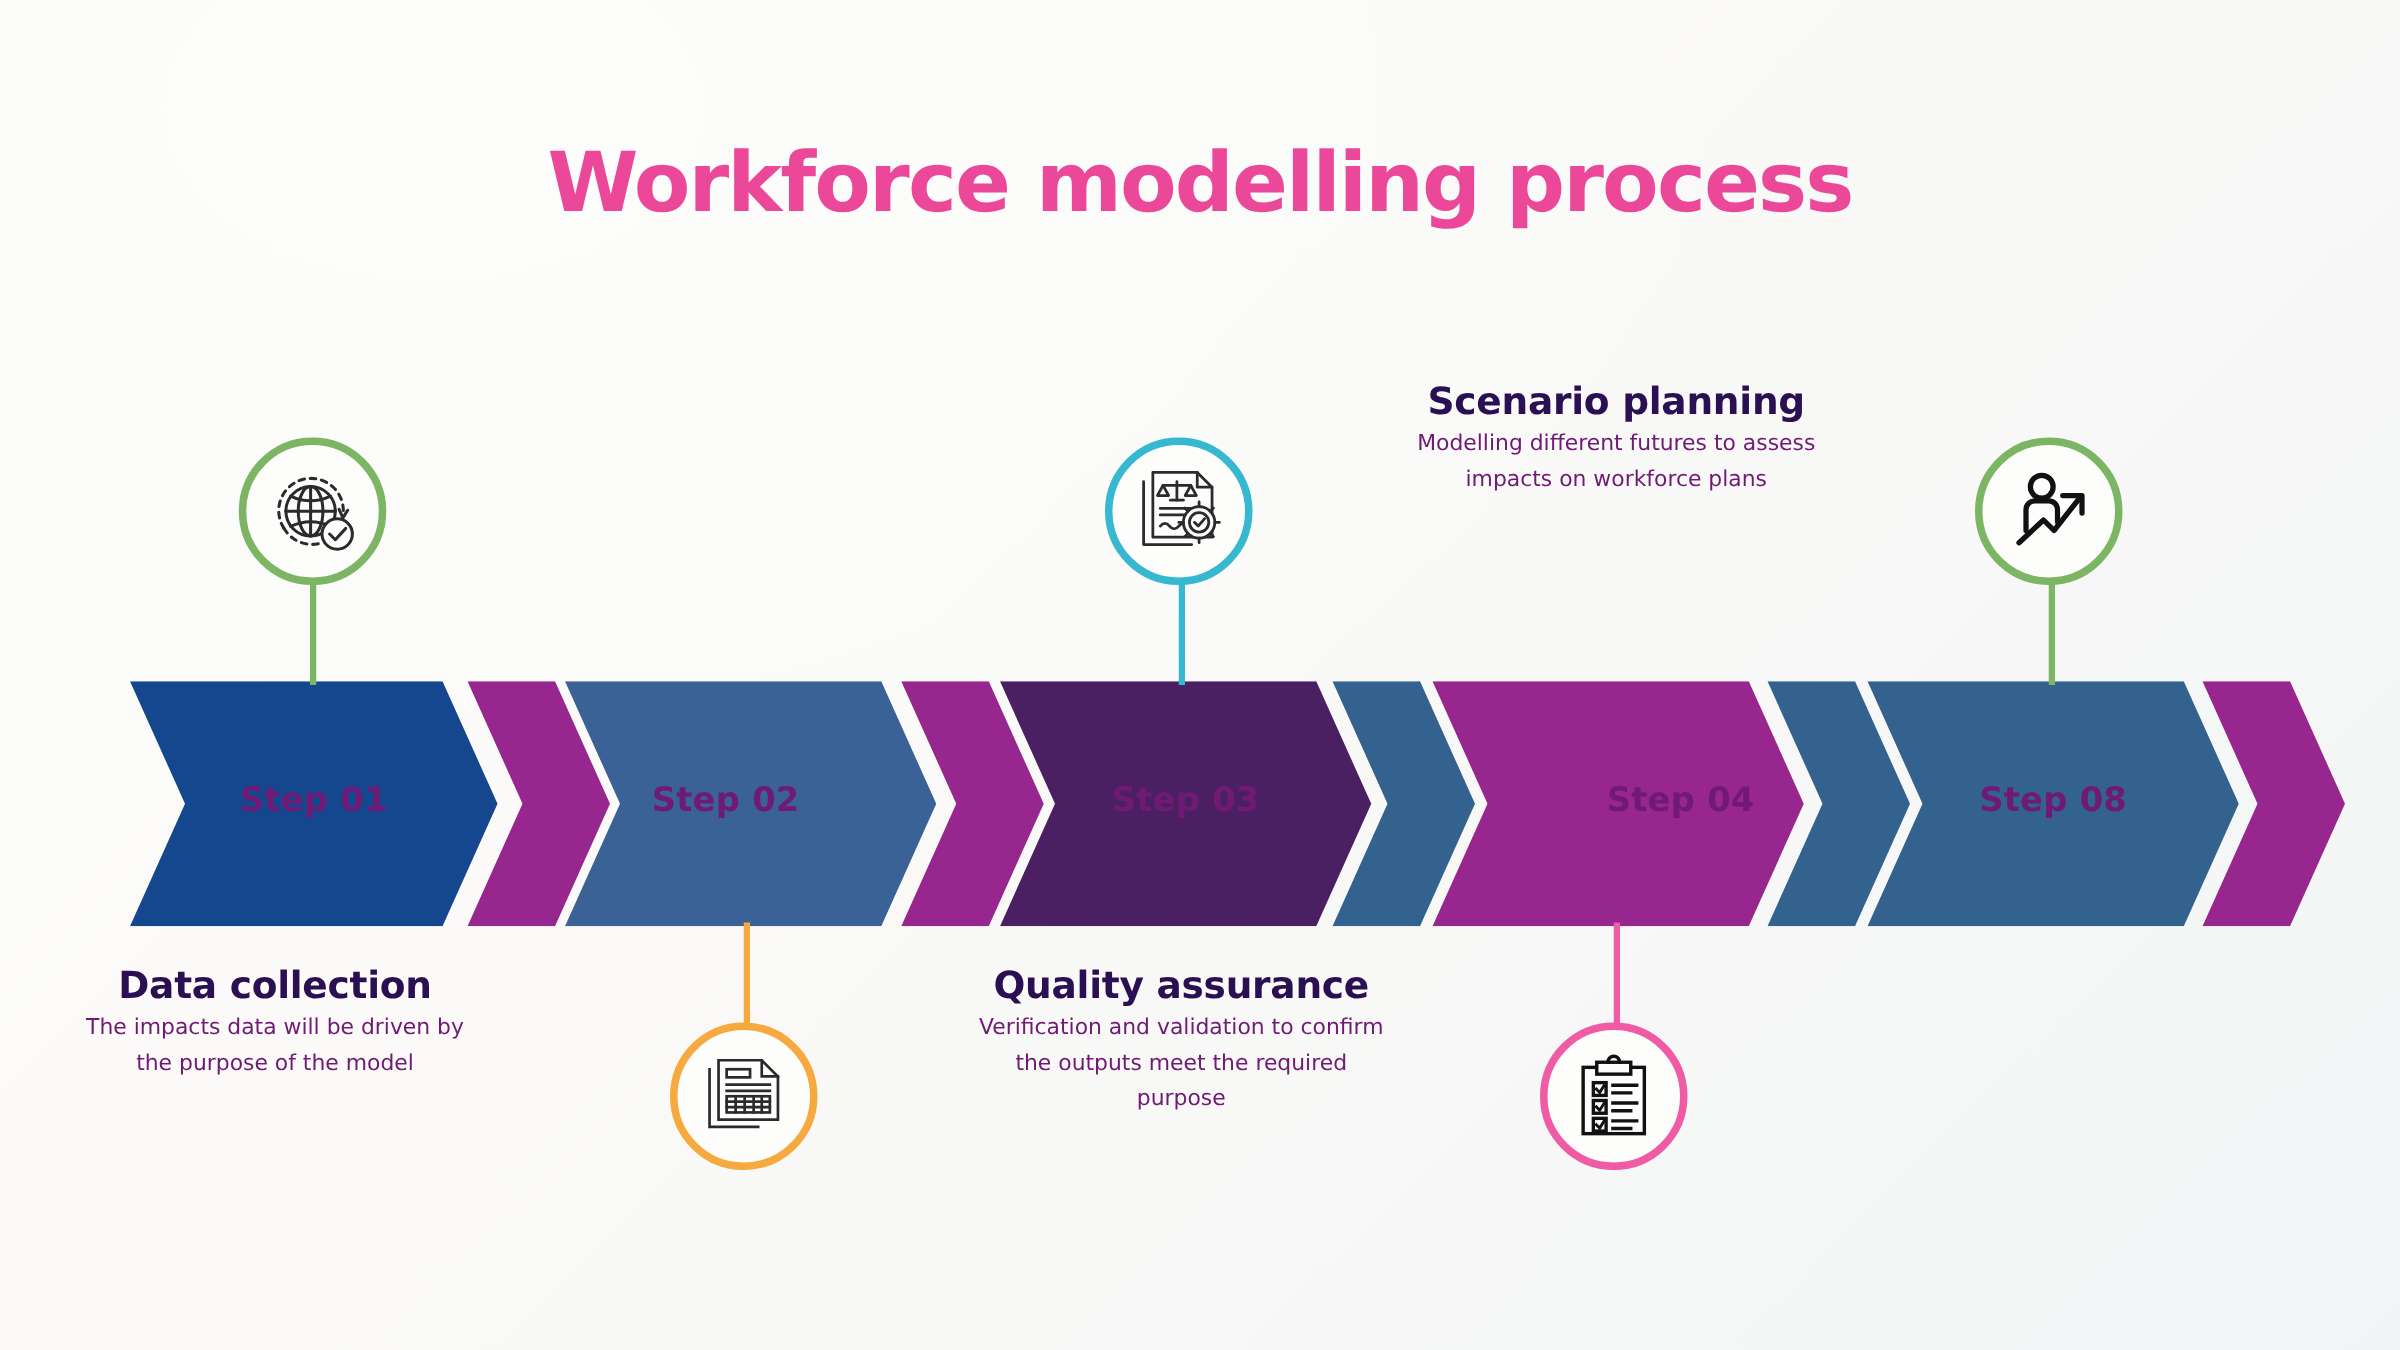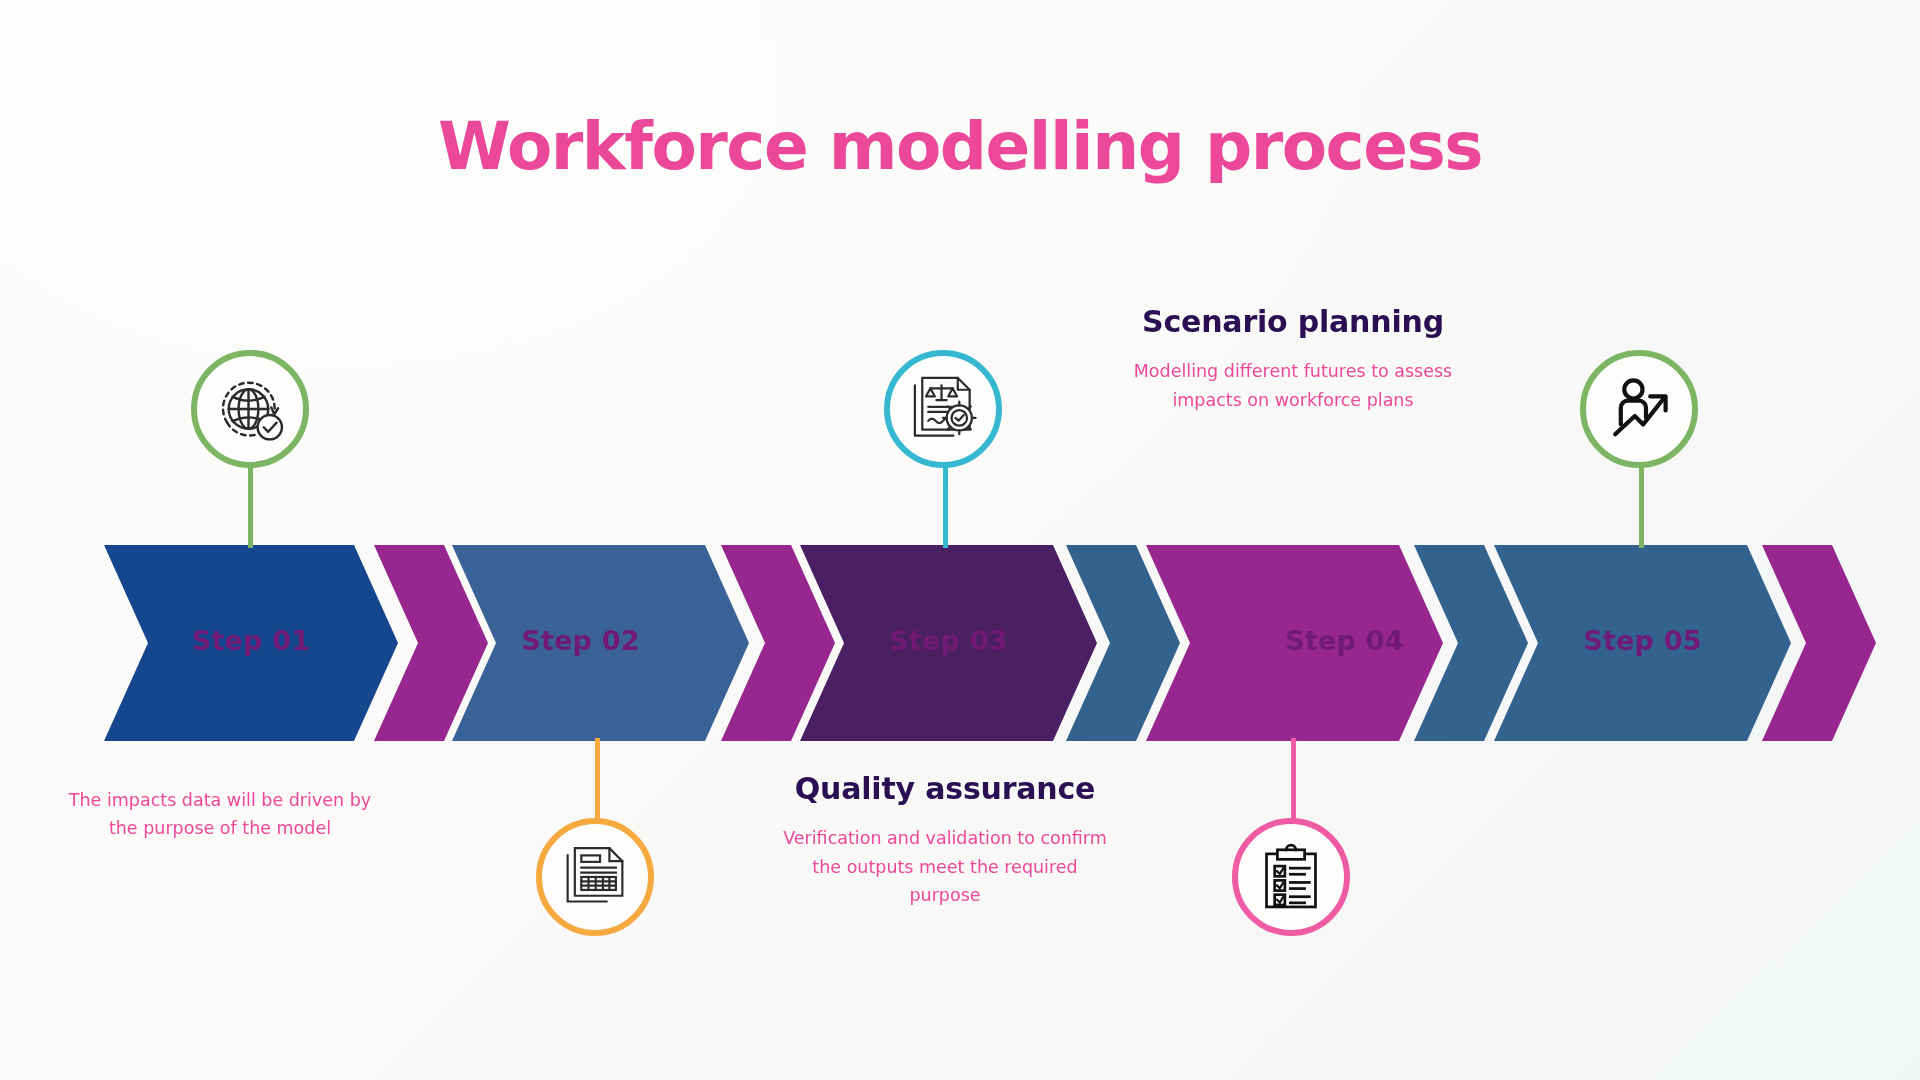--- a/index.html
+++ b/index.html
@@ -70,23 +70,23 @@
   .txt-block { position:absolute; text-align:center; }
   .txt-head {
     font-size:30px;
     font-weight:700;
     color:#2a0f52;
     line-height:1.28;
     letter-spacing:-0.2px;
     font-family:"DejaVu Sans", sans-serif;
   }
   .txt-body {
-    margin-top:16px;
+    margin-top:0;
     font-size:17.5px;
-    color:#ec4899;
+    color:#701a75;
     line-height:1.62;
     font-family:"DejaVu Sans", sans-serif;
   }
   .txt-block.above .txt-head { margin-bottom:0; }
 </style>
 </head>
 <body>
 
 <div id="stage">
 
@@ -114,21 +114,21 @@
       <polygon points="1494,0 1747,0 1791,98 1747,196 1494,196 1538,98" fill="#33628f"></polygon>
 
       <polygon points="1762,0 1832,0 1876,98 1832,196 1762,196 1806,98" fill="#97268f"></polygon>
     </svg>
   </div>
 
   <div class="step-label" style="left:104px; width:294px;">Step 01</div>
   <div class="step-label" style="left:432px; width:297px;">Step 02</div>
   <div class="step-label" style="left:800px; width:297px;">Step 03</div>
   <div class="step-label" style="left:1196px; width:297px;">Step 04</div>
-  <div class="step-label" style="left:1494px; width:297px;">Step 05</div>
+  <div class="step-label" style="left:1494px; width:297px;">Step 08</div>
 
   <div class="connector" style="left:248px; top:466px; height:82px; background:#7cb563;"></div>
   <div class="connector" style="left:595px; top:738px; height:82px; background:#f5a93f;"></div>
   <div class="connector" style="left:943px; top:466px; height:82px; background:#35b8d0;"></div>
   <div class="connector" style="left:1291px; top:738px; height:82px; background:#ef5ba4;"></div>
   <div class="connector" style="left:1639px; top:466px; height:82px; background:#7cb563;"></div>
 
   <div class="icon-circle" style="left:191px; top:350px; border:6px solid #7cb563;">
     <span>
       <svg width="76" height="76" viewBox="0 0 100 100" fill="none" stroke="#2b2b2b" stroke-width="3.2" stroke-linecap="round" stroke-linejoin="round">
@@ -243,20 +243,21 @@
 
         <path d="M24 72 L24 48 a10 10 0 0 1 10 -10 h16 a10 10 0 0 1 10 10 L60 62"></path>
 
         <path d="M16 86 L44 60 L56 72 L86 34"></path>
         <path d="M66 32 L88 32 L88 52"></path>
       </svg>
     </span>
   </div>
 
   <div class="txt-block below" style="left:55px; top:770px; width:330px;">
+    <div class="txt-head">Data collection</div>
     <div class="txt-body">The impacts data will be driven by the purpose of the model</div>
   </div>
 
 
   <div class="txt-block below" style="left:775px; top:770px; width:340px;">
     <div class="txt-head">Quality assurance</div>
     <div class="txt-body">Verification and validation to confirm the outputs meet the required purpose</div>
   </div>
 
   <div class="txt-block above" style="left:1128px; top:303px; width:330px;">

